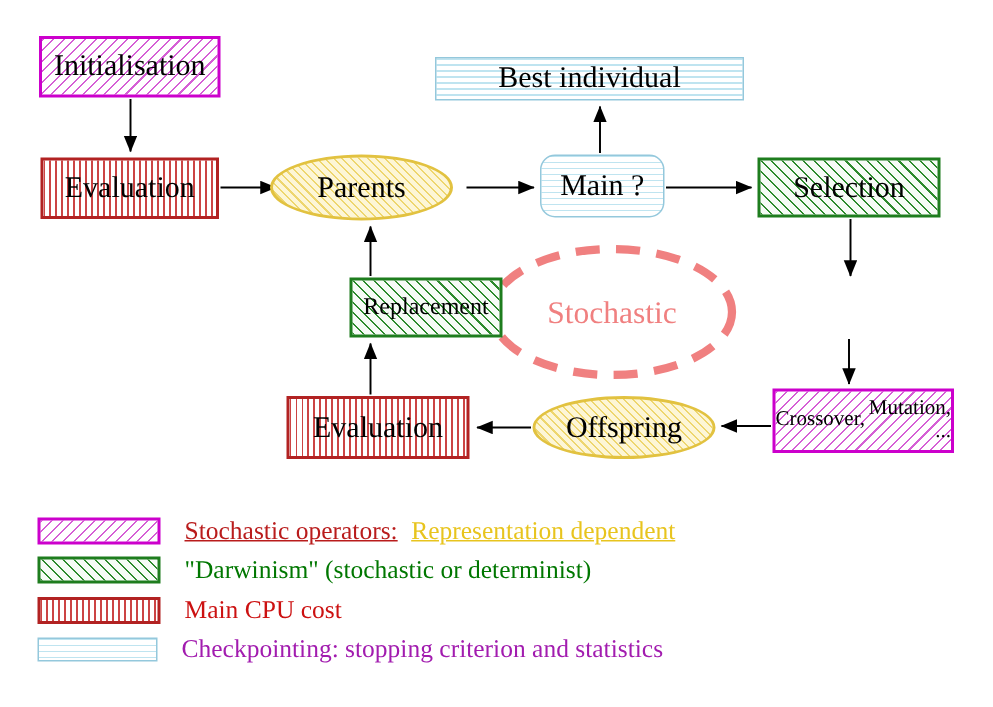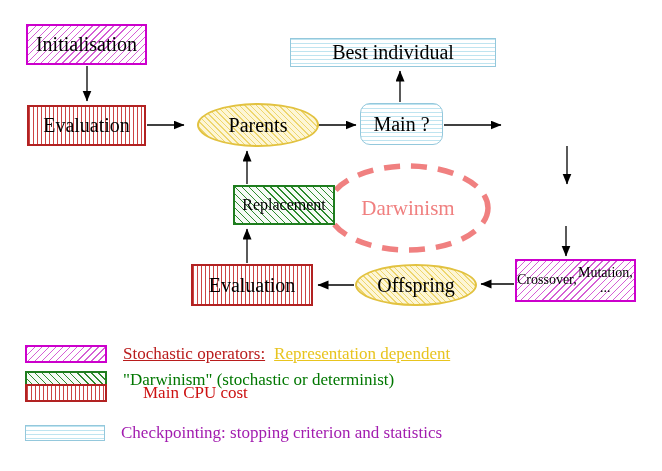--- a/index.html
+++ b/index.html
@@ -13,20 +13,21 @@
   .node{
     position:absolute;
     display:flex;align-items:center;justify-content:center;
     text-align:center;color:#000;font-size:20px;line-height:1.05;
     box-sizing:border-box;
   }
   
   .hatch-magenta{
     border:2px solid #cc00cc;
     background:repeating-linear-gradient(135deg,#d55fd5 0,#d55fd5 1px,#ffffff 1px,#ffffff 5px);
+    text-align:right;
   }
   .hatch-green{
     border:2px solid #1e7d1e;
     background:repeating-linear-gradient(45deg,#2d8a2d 0,#2d8a2d 1px,#f6fbf6 1px,#f6fbf6 5px);
   }
   .stripe-red{
     border:2px solid #b22222;
     background:repeating-linear-gradient(90deg,#cc4444 0,#cc4444 1px,#ffffff 1px,#ffffff 4px);
   }
   .stripe-cyan{
@@ -83,53 +84,54 @@
       <line x1="354" y1="285" x2="318" y2="285" marker-end="url(#ah)"></line>
       <line x1="247" y1="263" x2="247" y2="229" marker-end="url(#ah)"></line>
       <line x1="247" y1="184" x2="247" y2="151" marker-end="url(#ah)"></line>
     </g>
   </svg>
 
   <div class="node hatch-magenta" style="left:26px;top:24px;width:121px;height:41px;">Initialisation</div>
 
   <div class="node stripe-red" style="left:27px;top:105px;width:119px;height:41px;">Evaluation</div>
 
-  <div class="node ellipse-yellow" style="left:197px;top:103px;width:122px;height:44px;">Parents</div>
+  <div class="node ellipse-yellow" style="left:180px;top:103px;width:122px;height:44px;">Parents</div>
 
   <div class="node stripe-cyan" style="left:290px;top:38px;width:206px;height:29px;">Best individual</div>
 
   <div class="node stripe-cyan rounded" style="left:360px;top:103px;width:83px;height:42px;">Main ?</div>
 
+  <div class="node hatch-green" style="left:505px;top:105px;width:122px;height:40px;">Selection</div>
 
 
   <div class="node hatch-magenta small-label" style="left:515px;top:259px;width:121px;height:43px;flex-direction:row;">
     <div>Crossover,</div>
     <div>Mutation, ...</div>
   </div>
 
   <div class="node ellipse-yellow" style="left:355px;top:264px;width:122px;height:42px;">Offspring</div>
 
   <div class="node stripe-red" style="left:191px;top:264px;width:122px;height:42px;">Evaluation</div>
 
   <div class="node hatch-green mid-label" style="left:186px;top:185px;width:102px;height:40px;margin-left:47px;">Replacement</div>
 
-  <div id="generation-label">Darwinism</div>
+  <div id="generation-label">Stochastic</div>
 
   <div class="legend-row" style="top:345px;">
     <span class="swatch hatch-magenta"></span>
     <span class="legend-text lt-magenta">Stochastic operators:</span>
     <span class="legend-text lt-yellow">Representation dependent</span>
   </div>
 
   <div class="legend-row" style="top:371px;">
     <span class="swatch hatch-green"></span>
     <span class="legend-text lt-green">"Darwinism" (stochastic or determinist)</span>
   </div>
 
-  <div class="legend-row" style="top:384px;gap:20px;">
+  <div class="legend-row" style="top:398px;">
     <span class="swatch stripe-red"></span>
     <span class="legend-text lt-red">Main CPU cost</span>
   </div>
 
   <div class="legend-row" style="top:424px;">
     <span class="swatch stripe-cyan"></span>
     <span class="legend-text lt-blue">Checkpointing: stopping criterion and statistics</span>
   </div>
 
 </div>

